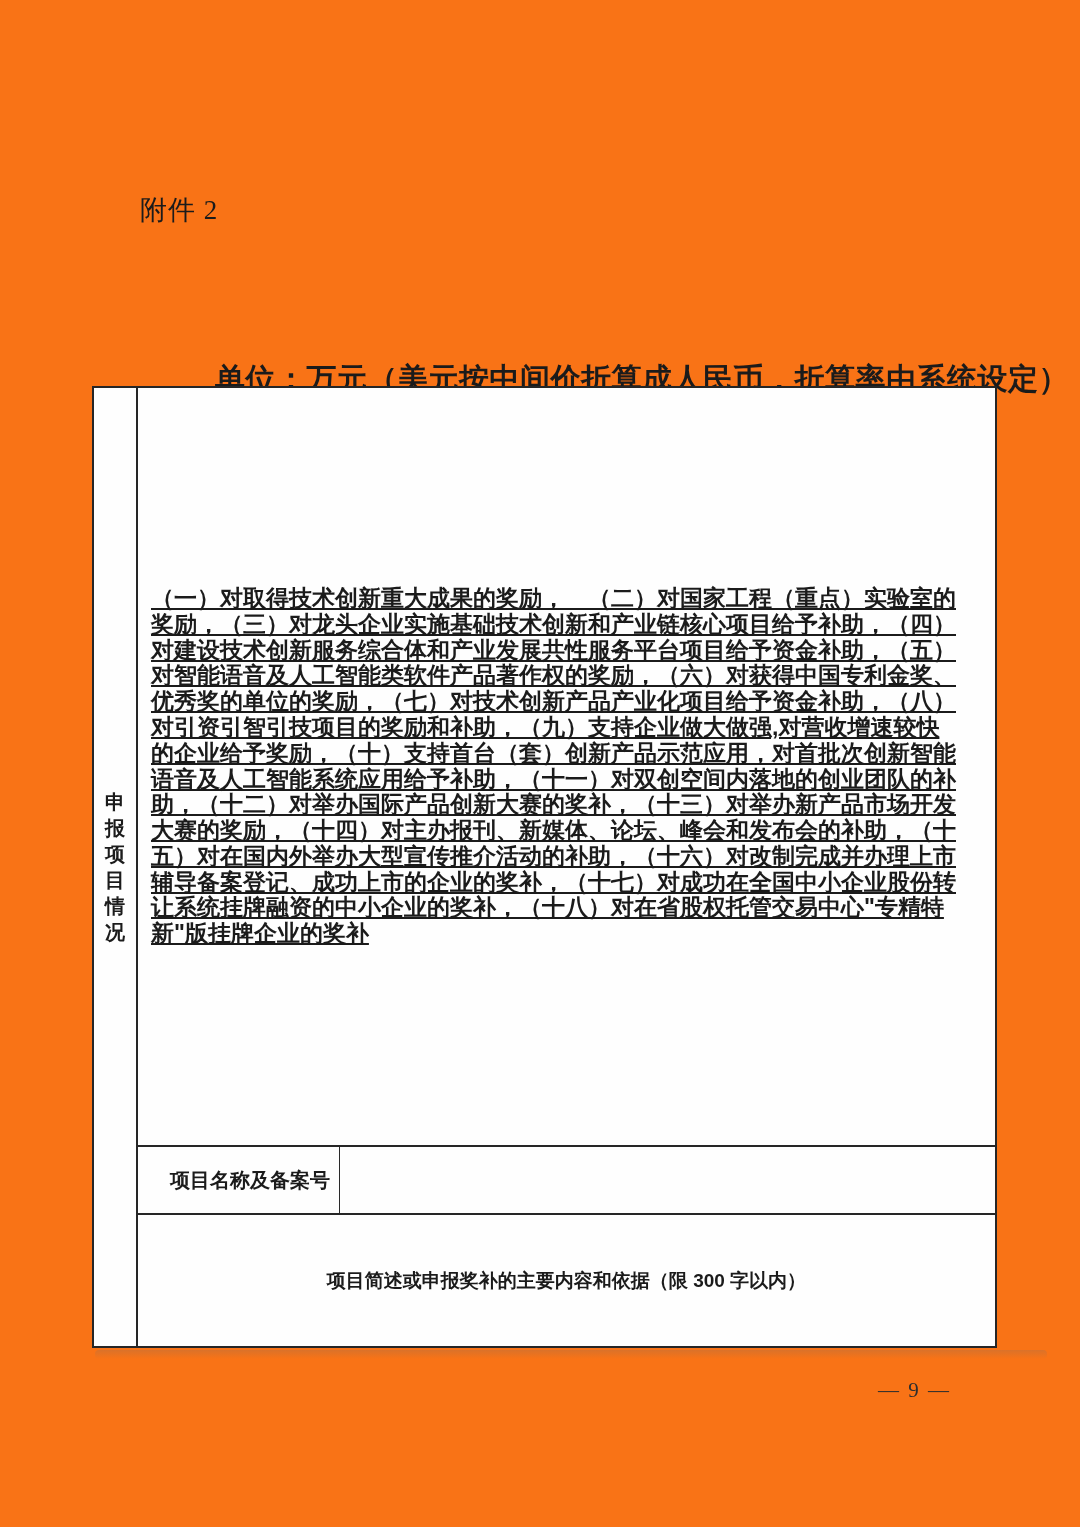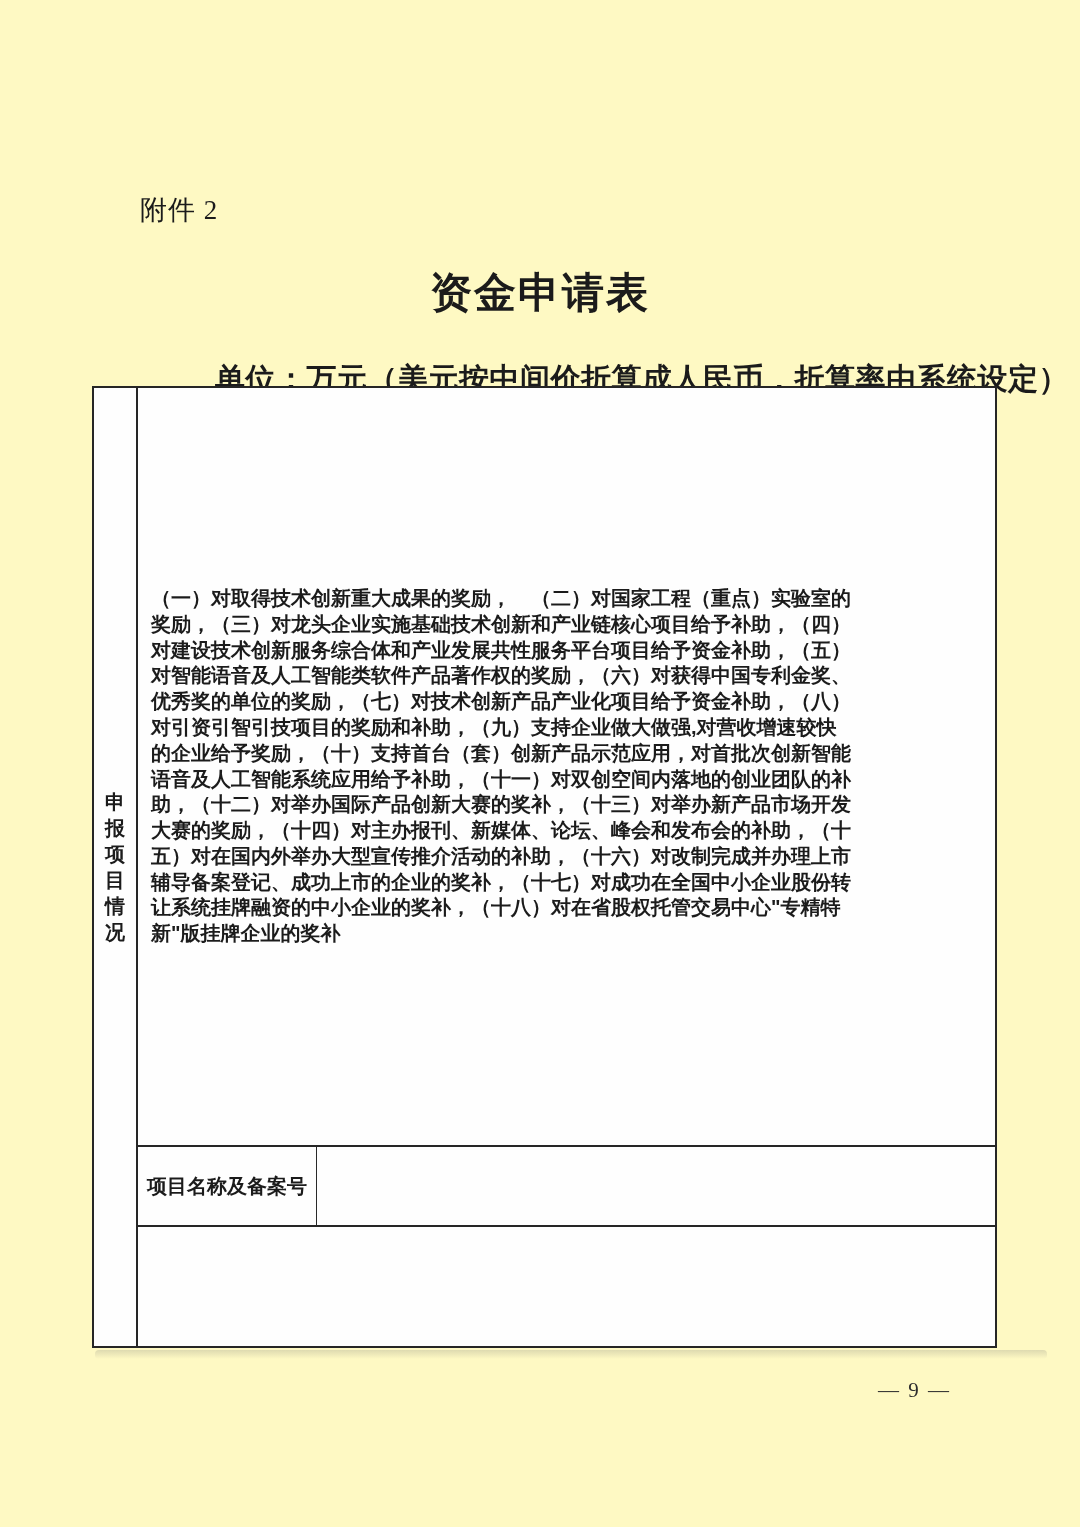--- a/index.html
+++ b/index.html
@@ -1,21 +1,21 @@
 <!DOCTYPE html>
 <html><head>
 <meta charset="utf-8">
 <style>
   * { margin: 0; padding: 0; box-sizing: border-box; }
   html, body { background: #ffffff; }
   .page {
     position: relative;
     width: 1080px;
     height: 1527px;
-    background: #fef9c3;
+    background: #f97316;
     font-family: "Liberation Sans", "DejaVu Sans", sans-serif;
     color: #1b1b1b;
     overflow: hidden;
   }
   .attachment {
     position: absolute;
     left: 140px;
     top: 192px;
     font-size: 27px;
     font-family: "Liberation Serif", "DejaVu Serif", serif;
@@ -61,43 +61,44 @@
     white-space: pre-line;
     font-size: 20px;
     font-weight: 700;
     line-height: 26px;
     text-align: center;
   }
   .rows { flex: 1 1 auto; display: flex; flex-direction: column; }
   .row { display: flex; width: 100%; }
   .row + .row { border-top: 2px solid #262626; }
   .row-category { height: 757px; }
-  .row-name { height: 80px; }
+  .row-name { height: 68px; padding-left: 23px; }
   .row-amount { height: 66px; }
   .row-content { flex: 1 1 auto; }
   .label-cell {
     flex: 0 0 179px;
     border-right: 1.5px solid #292929;
     display: flex;
     align-items: center;
     justify-content: center;
     font-size: 20px;
     font-weight: 700;
     text-align: center;
   }
   .content-cell { flex: 1 1 auto; }
   .para-cell {
     display: flex;
     align-items: center;
     white-space: pre-line;
-    font-size: 20px;
+    font-size: 23px;
     font-weight: 600;
     line-height: 25.8px;
     padding: 0 8px 0 13px;
     letter-spacing: 0;
+    text-decoration: underline;
   }
   .center-cell {
     display: flex;
     align-items: center;
     justify-content: center;
     font-size: 19px;
     font-weight: 600;
   }
   .table-shadow {
     position: absolute;
@@ -118,21 +119,20 @@
     letter-spacing: 2px;
   }
 </style>
 </head>
 <body>
 
 <div class="page">
 
   <div class="attachment">附件 2</div>
 
-  <div class="doc-title">资金申请表</div>
 
   <div class="unit-note">单位：万元（美元按中间价折算成人民币，折算率由系统设定）</div>
 
   <div class="app-table">
 
     <div class="side-cell">
       <div class="vtext">申
 报
 项
 目
@@ -159,20 +159,21 @@
 新"版挂牌企业的奖补</div>
       </div>
 
       <div class="row row-name">
         <div class="label-cell">项目名称及备案号</div>
         <div class="content-cell"></div>
       </div>
 
 
       <div class="row row-content">
+        <div class="content-cell center-cell">项目简述或申报奖补的主要内容和依据（限 300 字以内）</div>
       </div>
 
     </div>
   </div>
 
   <div class="table-shadow"></div>
 
   <div class="page-number">— 9 —</div>
 
 </div>

